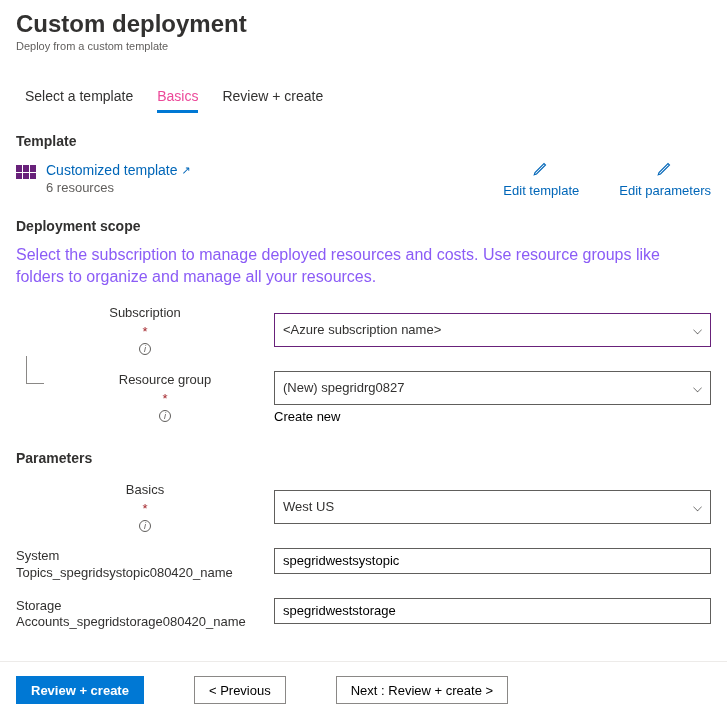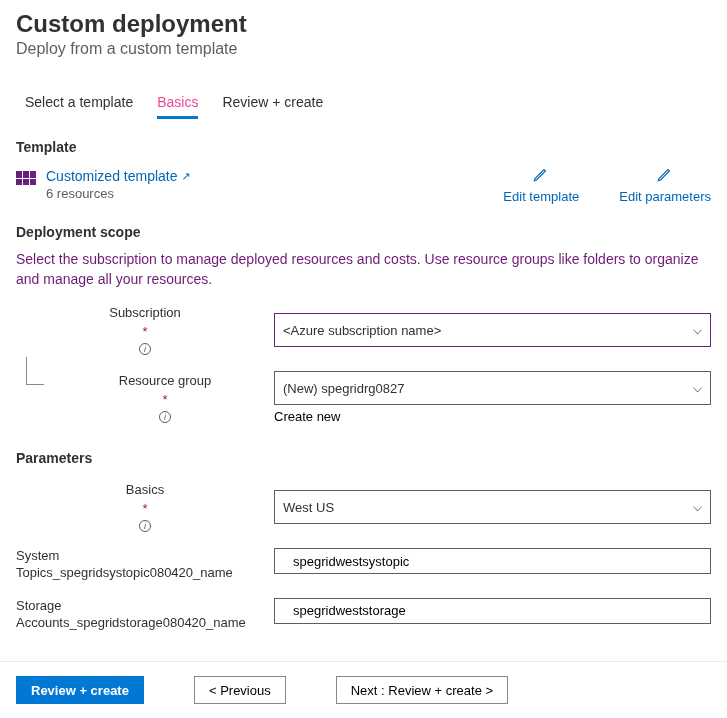--- a/index.html
+++ b/index.html
@@ -1,43 +1,43 @@
 <!DOCTYPE html>
 <html><head>
 <meta charset="utf-8">
 <style>
   * { box-sizing: border-box; margin: 0; padding: 0; font-family: "Segoe UI", -apple-system, sans-serif; }
   body { background: #fff; color: #323130; width: 727px; height: 718px; position: relative; font-size: 13px; }
   .page { padding: 10px 16px 0 16px; }
   .title { font-size: 24px; font-weight: 600; color: #323130; }
-  .subtitle { font-size: 16px; color: #605e5c; margin-top: 2px; }
+  .subtitle { font-size: 11px; color: #605e5c; margin-top: 2px; }
   .tabs { display: flex; gap: 24px; margin-top: 30px; border-bottom: 0; margin-left: 9px; }
   .tab { font-size: 14px; color: #323130; padding: 6px 0; cursor: pointer; }
   .tab.active { color: #ec4899; border-bottom: 3px solid #0078d4; font-weight: 400; }
   .section-title { font-size: 14px; font-weight: 600; margin-top: 20px; margin-bottom: 10px; }
   .template-row { display: flex; align-items: center; justify-content: space-between; }
   .template-left { display: flex; align-items: flex-start; gap: 10px; }
   .template-icon { width: 20px; height: 20px; margin-top: 3px; }
   .template-icon .grid { display: grid; grid-template-columns: repeat(3,1fr); grid-template-rows: repeat(2,1fr); gap: 1px; width: 20px; height: 14px; }
   .template-icon .cell { background: #68217a; }
   .template-text .link { color: #0066b8; font-size: 14px; display: flex; align-items: center; gap: 4px; }
   .template-text .sub { color: #605e5c; font-size: 13px; margin-top: 2px; }
   .template-actions { display: flex; gap: 40px; align-items: flex-end; margin-left: 16px; }
   .action-col { display: flex; flex-direction: column; align-items: center; gap: 6px; color: #0066b8; font-size: 13px; cursor: pointer; }
-  .desc { font-size: 14px; color: #701a75; margin-top: 8px; line-height: 1.4; }
+  .desc { font-size: 16px; color: #8b5cf6; margin-top: 8px; line-height: 1.4; }
   .form-row { display: flex; align-items: center; margin-top: 16px; }
   .form-label { width: 258px; font-size: 13px; color: #323130; display: flex; align-items: center; gap: 4px; flex-shrink: 0; flex-direction: column; }
   .form-label.indent { padding-left: 40px; position: relative; }
   .indent-line { position: absolute; left: 10px; top: -16px; width: 18px; height: 28px; border-left: 1px solid #8a8886; border-bottom: 1px solid #8a8886; }
   .req { color: #a4262c; }
   .info-icon { width: 12px; height: 12px; border: 1px solid #605e5c; border-radius: 50%; display: inline-flex; align-items: center; justify-content: center; font-size: 9px; color: #605e5c; font-style: italic; }
   .form-control { flex: 1; }
   .select { width: 100%; height: 26px; border: 1px solid #605e5c; background: #fff; padding: 16px 8px; font-size: 13px; display: flex; align-items: center; justify-content: space-between; cursor: pointer; }
   .select.highlight { border: 1px solid #68217a; }
-  .input { width: 100%; height: 26px; border: 1px solid #605e5c; background: #fff; padding: 0 18px; font-size: 13px; }
+  .input { width: 100%; height: 26px; border: 1px solid #605e5c; background: #fff; padding: 0 8px; font-size: 13px; }
   .chevron { font-size: 12px; color: #323130; }
   .create-new { color: #000000; font-size: 13px; margin-top: 4px; display: inline-block; }
   .label-stack { width: 258px; font-size: 13px; color: #323130; line-height: 1.3; flex-shrink: 0; word-break: break-all; }
   .footer { position: absolute; bottom: 0; left: 0; right: 0; border-top: 1px solid #edebe9; padding: 14px 16px; display: flex; gap: 10px; background: #fff; }
   .btn { height: 28px; padding: 0 14px; font-size: 13px; border: 1px solid #8a8886; background: #fff; cursor: pointer; display: inline-flex; align-items: center; }
   .btn.primary { background: #0078d4; color: #fff; border-color: #0078d4; font-weight: 600; }
   .spacer { width: 30px; }
   .open-icon { font-size: 11px; }
   svg.pencil { width: 18px; height: 18px; stroke: #0066b8; fill: none; stroke-width: 1.5; }
 </style>

